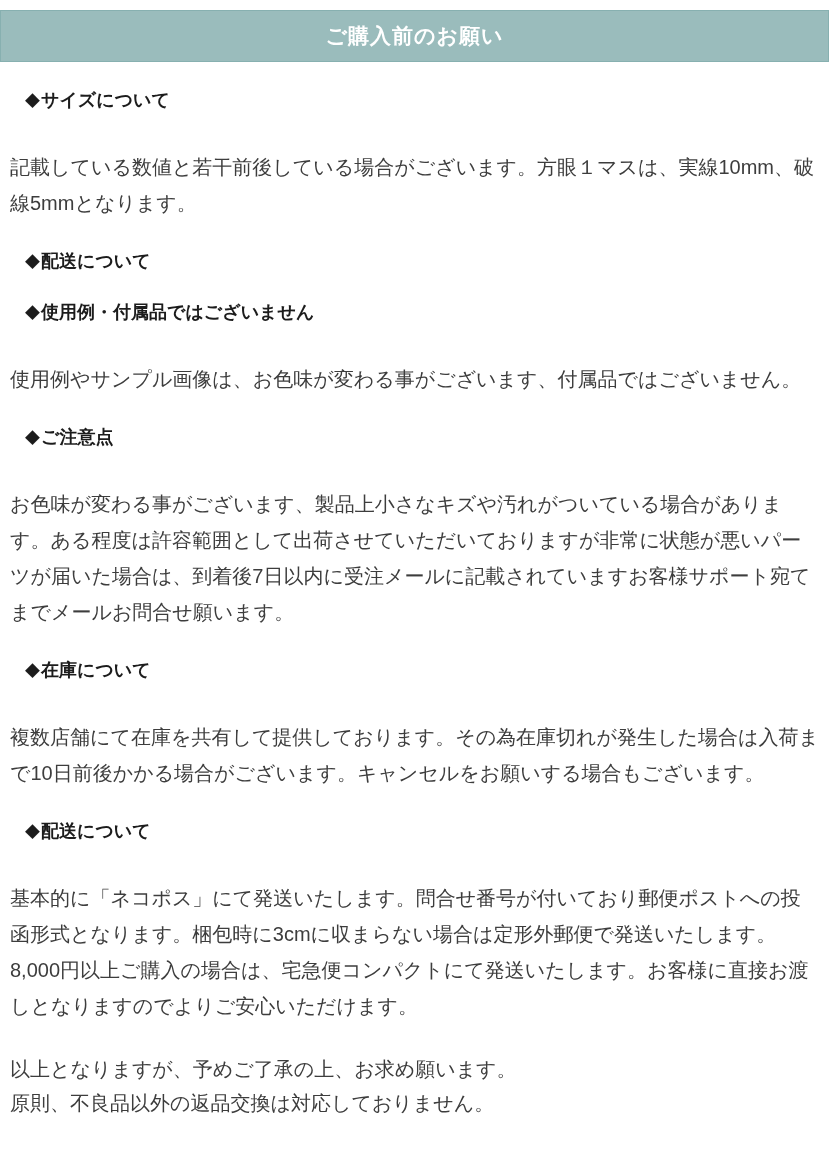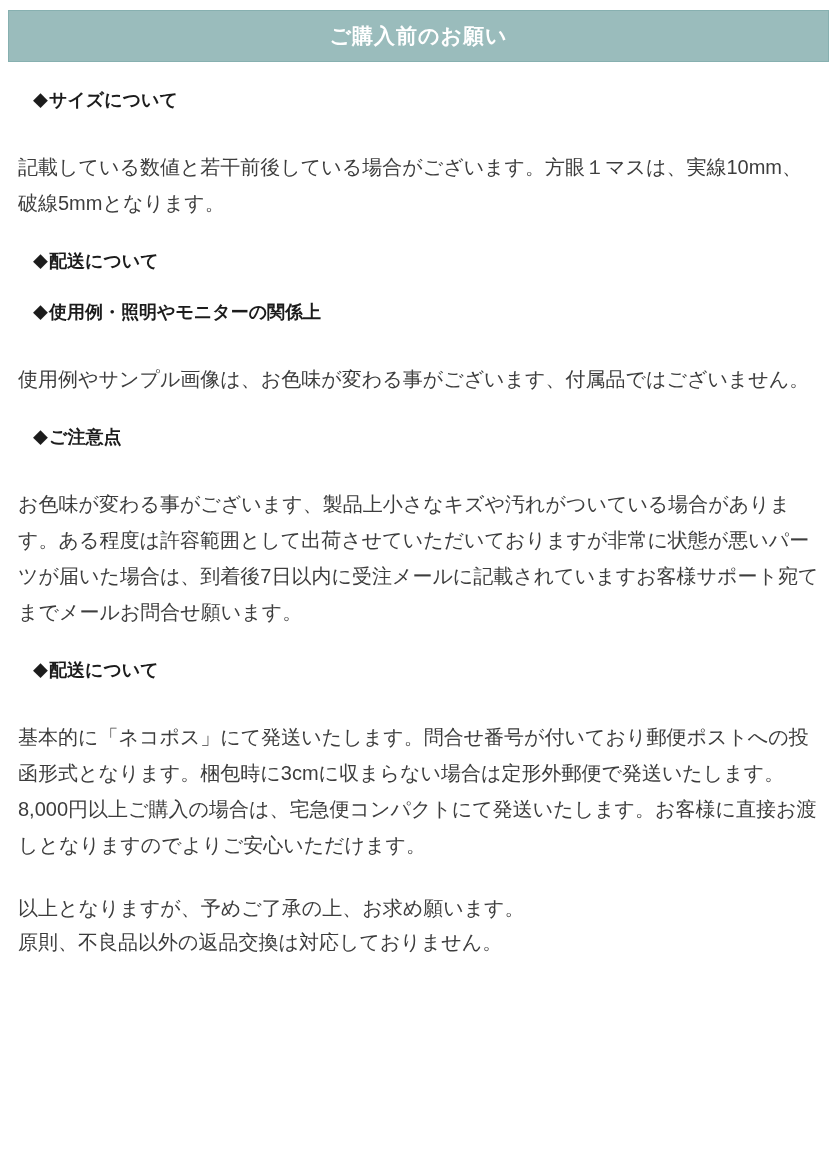--- a/index.html
+++ b/index.html
@@ -7,22 +7,21 @@
     margin: 0;
     padding: 0;
     background: #ffffff;
     font-family: "Liberation Sans", "DejaVu Sans", sans-serif;
   }
   .page {
     width: 837px;
     height: 1157px;
     overflow: hidden;
     background: #ffffff;
-    padding: 10px 8px 0 8px;
-    border-radius: 29px;
+    padding: 10px 8px 0 0;
   }
   .banner {
     width: 100%;
     height: 52px;
     background: #9abcbc;
     border: 1px solid #87b0b0;
     display: flex;
     align-items: center;
     justify-content: center;
   }
@@ -71,29 +70,33 @@
     <section>
       <h2 class="sec-heading"><span class="diamond">◆</span><span>サイズについて</span></h2>
       <p class="body-text">記載している数値と若干前後している場合がございます。方眼１マスは、実線10mm、破線5mmとなります。</p>
     </section>
 
     <section>
       <h2 class="sec-heading"><span class="diamond">◆</span><span>配送について</span></h2>
     </section>
 
     <section>
-      <h2 class="sec-heading"><span class="diamond">◆</span><span>使用例・照明やモニターの関係上</span></h2>
+      <h2 class="sec-heading"><span class="diamond">◆</span><span>使用例・付属品ではございません</span></h2>
       <p class="body-text">使用例やサンプル画像は、お色味が変わる事がございます、付属品ではございません。</p>
     </section>
 
     <section>
       <h2 class="sec-heading"><span class="diamond">◆</span><span>ご注意点</span></h2>
       <p class="body-text">お色味が変わる事がございます、製品上小さなキズや汚れがついている場合があります。ある程度は許容範囲として出荷させていただいておりますが非常に状態が悪いパーツが届いた場合は、到着後7日以内に受注メールに記載されていますお客様サポート宛てまでメールお問合せ願います。</p>
     </section>
 
+    <section>
+      <h2 class="sec-heading"><span class="diamond">◆</span><span>在庫について</span></h2>
+      <p class="body-text">複数店舗にて在庫を共有して提供しております。その為在庫切れが発生した場合は入荷まで10日前後かかる場合がございます。キャンセルをお願いする場合もございます。</p>
+    </section>
 
     <section>
       <h2 class="sec-heading"><span class="diamond">◆</span><span>配送について</span></h2>
       <p class="body-text">基本的に「ネコポス」にて発送いたします。問合せ番号が付いており郵便ポストへの投函形式となります。梱包時に3cmに収まらない場合は定形外郵便で発送いたします。<br>8,000円以上ご購入の場合は、宅急便コンパクトにて発送いたします。お客様に直接お渡しとなりますのでよりご安心いただけます。</p>
     </section>
 
     <p class="body-text closing">以上となりますが、予めご了承の上、お求め願います。<br>原則、不良品以外の返品交換は対応しておりません。</p>
 
   </main>
 </div>

